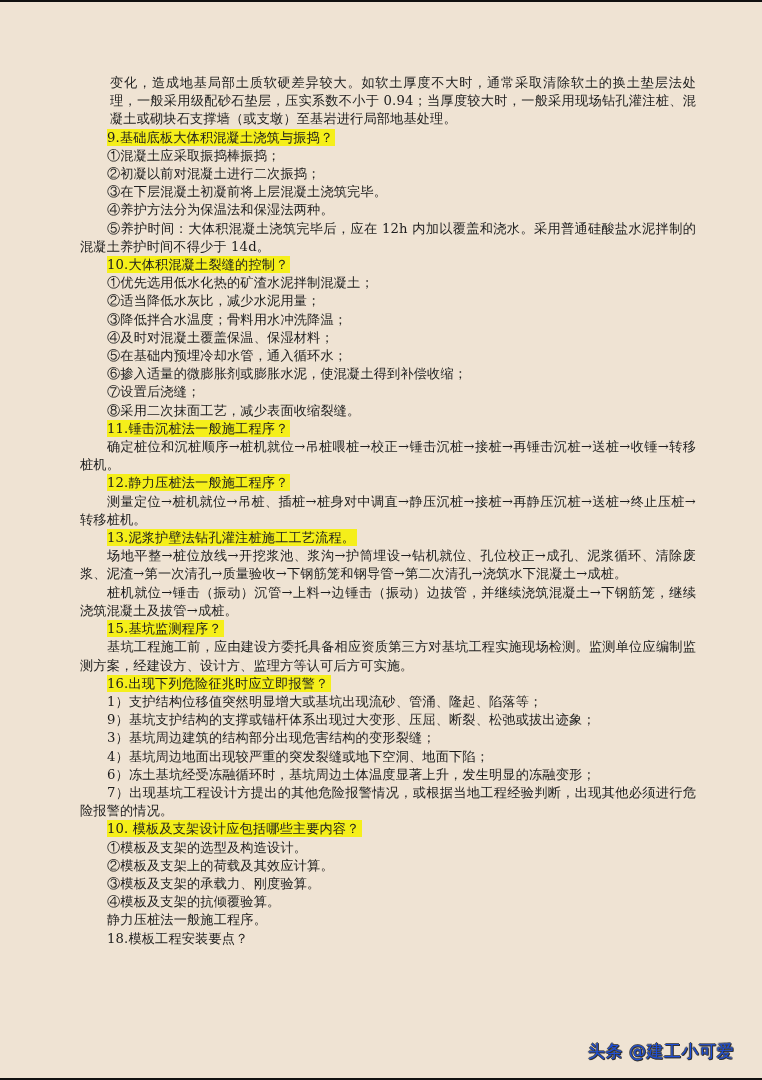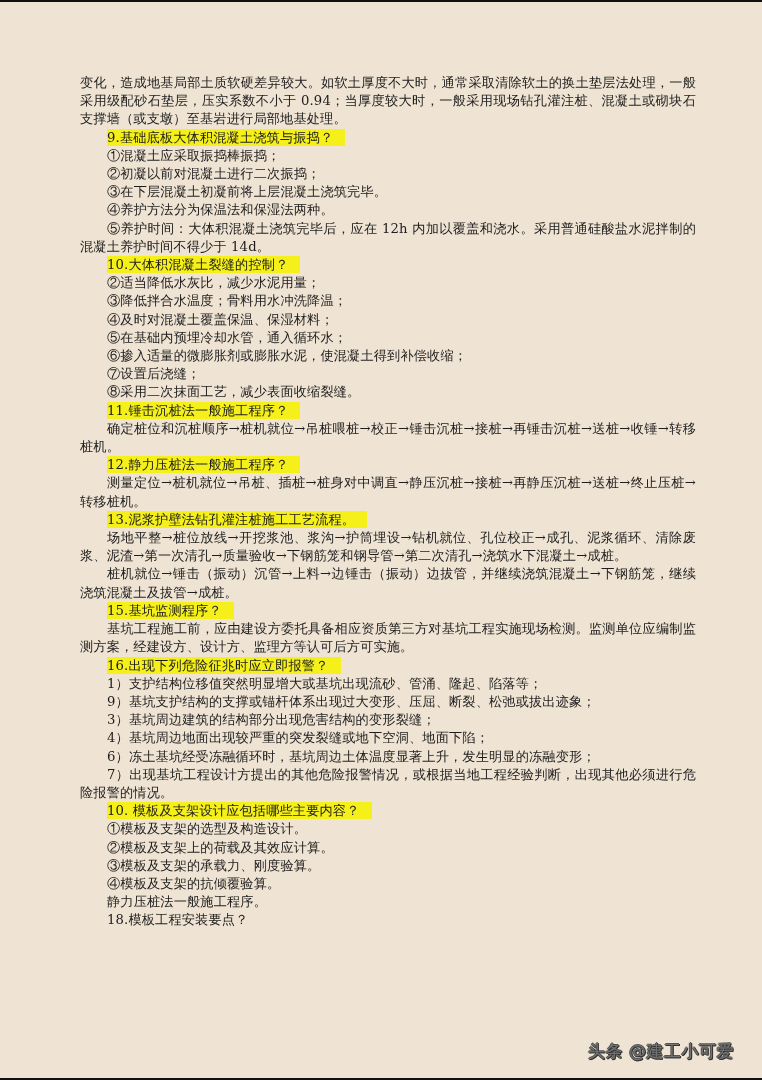--- a/index.html
+++ b/index.html
@@ -29,53 +29,54 @@
     font-size: 13.2px;
     line-height: 18.2px;
     letter-spacing: 0.15px;
   }
   .p {
     margin: 0;
     text-indent: 27px;
     text-align: justify;
     white-space: normal;
   }
-  .p.noindent { text-indent: 0; }
+  .p.noindent { text-indent: 0; margin-left: 30px; }
   .hl {
     background: #f5ef1a;
-    padding: 1px 12px 1px 0;
+    padding: 1px 2px 1px 0;
   }
   .heading-plain { }
   .watermark {
     position: absolute;
     left: 588px;
     top: 1040px;
     font-family: "DejaVu Sans", "Liberation Sans", sans-serif;
     font-size: 17px;
-    color: #737373;
+    color: #1d4ed8;
     text-shadow: 1px 1px 0 #333, -1px 0 0 #555, 0 -1px 0 #555, 1px 0 0 #333, 0 1px 0 #333;
     letter-spacing: 0.5px;
   }
 </style>
 </head>
 <body>
 
 <div class="top-border"></div>
 
 <div class="page">
   <p class="p noindent">变化，造成地基局部土质软硬差异较大。如软土厚度不大时，通常采取清除软土的换土垫层法处理，一般采用级配砂石垫层，压实系数不小于 0.94；当厚度较大时，一般采用现场钻孔灌注桩、混凝土或砌块石支撑墙（或支墩）至基岩进行局部地基处理。</p>
 
   <p class="p"><span class="hl">9.基础底板大体积混凝土浇筑与振捣？</span></p>
   <p class="p">①混凝土应采取振捣棒振捣；</p>
   <p class="p">②初凝以前对混凝土进行二次振捣；</p>
   <p class="p">③在下层混凝土初凝前将上层混凝土浇筑完毕。</p>
   <p class="p">④养护方法分为保温法和保湿法两种。</p>
   <p class="p">⑤养护时间：大体积混凝土浇筑完毕后，应在 12h 内加以覆盖和浇水。采用普通硅酸盐水泥拌制的混凝土养护时间不得少于 14d。</p>
 
   <p class="p"><span class="hl">10.大体积混凝土裂缝的控制？</span></p>
+  <p class="p">①优先选用低水化热的矿渣水泥拌制混凝土；</p>
   <p class="p">②适当降低水灰比，减少水泥用量；</p>
   <p class="p">③降低拌合水温度；骨料用水冲洗降温；</p>
   <p class="p">④及时对混凝土覆盖保温、保湿材料；</p>
   <p class="p">⑤在基础内预埋冷却水管，通入循环水；</p>
   <p class="p">⑥掺入适量的微膨胀剂或膨胀水泥，使混凝土得到补偿收缩；</p>
   <p class="p">⑦设置后浇缝；</p>
   <p class="p">⑧采用二次抹面工艺，减少表面收缩裂缝。</p>
 
   <p class="p"><span class="hl">11.锤击沉桩法一般施工程序？</span></p>
   <p class="p">确定桩位和沉桩顺序→桩机就位→吊桩喂桩→校正→锤击沉桩→接桩→再锤击沉桩→送桩→收锤→转移桩机。</p>

